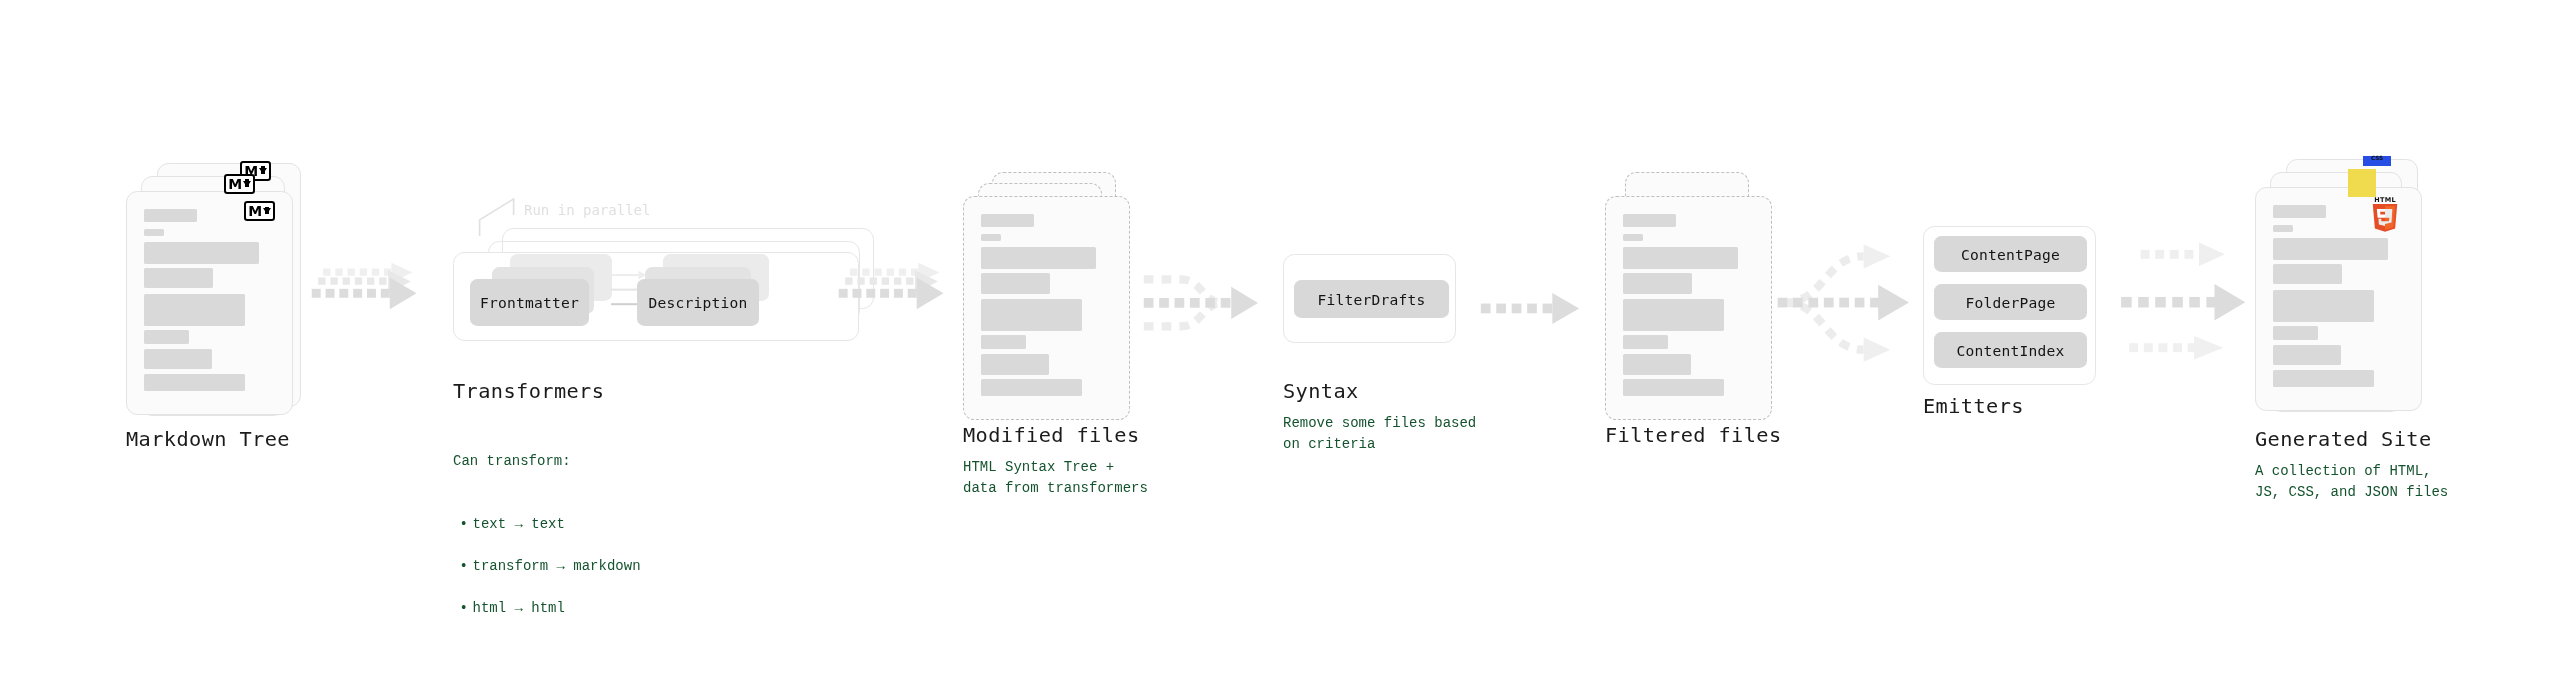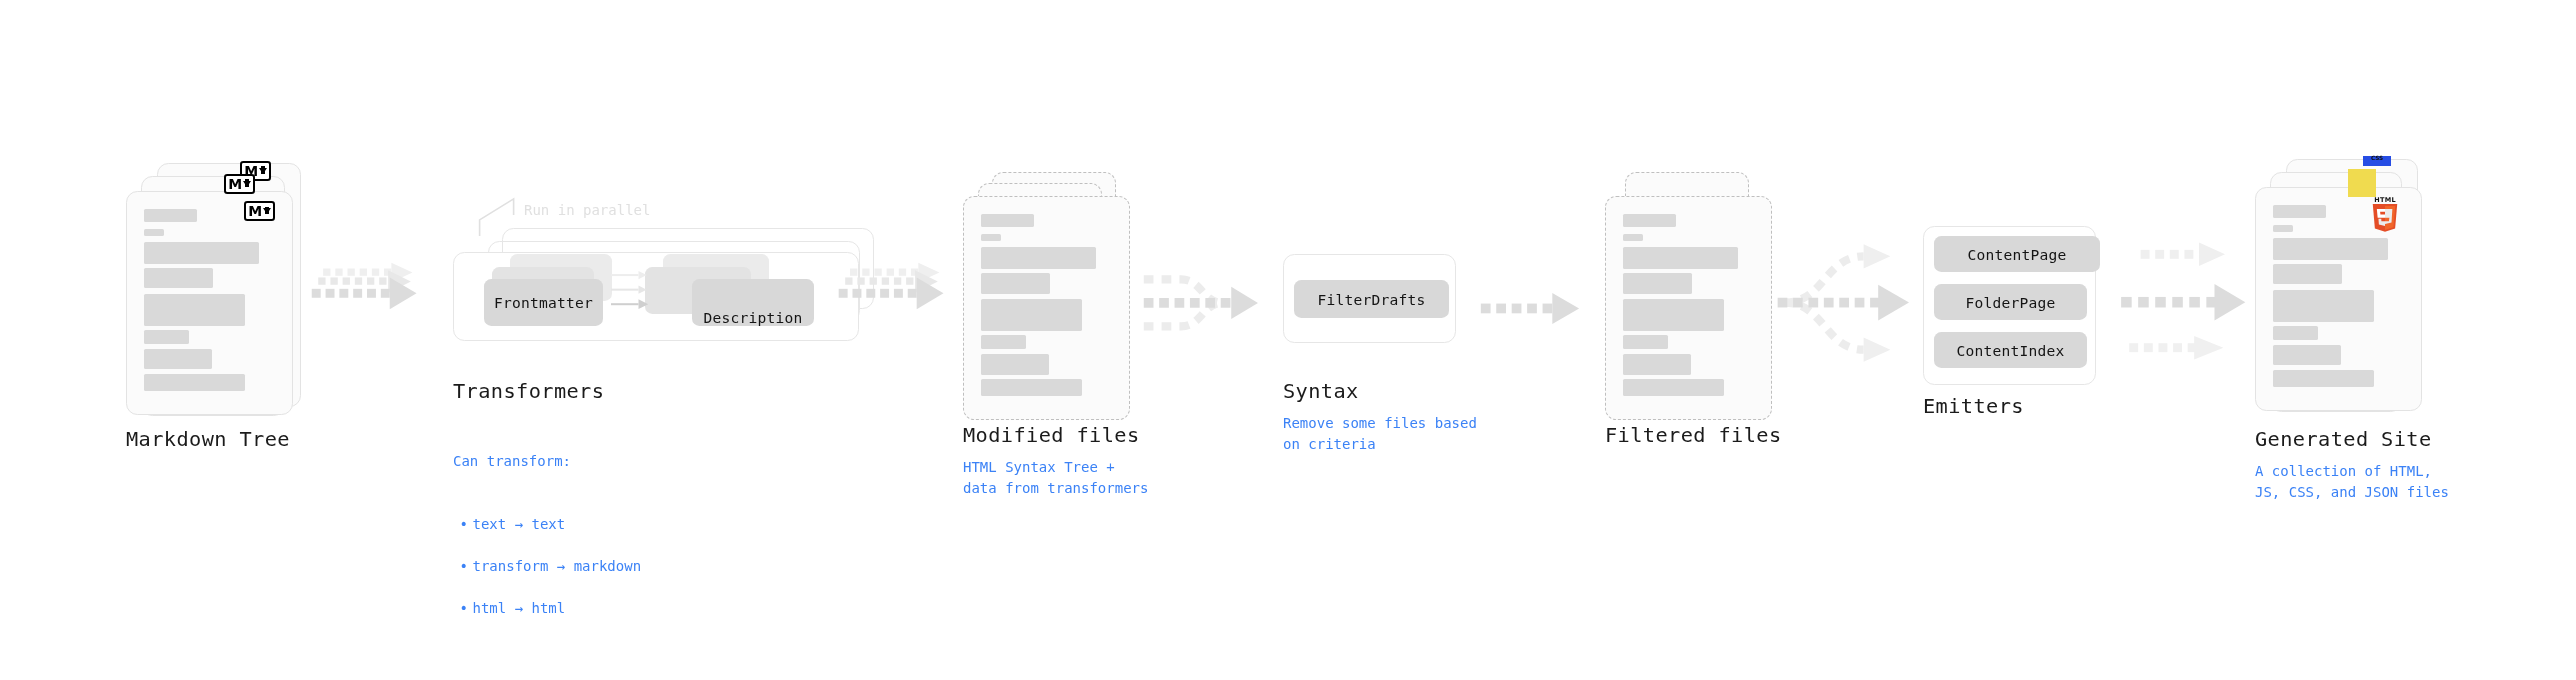--- a/index.html
+++ b/index.html
@@ -120,23 +120,24 @@
   .caption-title {
     position: absolute;
     font-size: 20.3px;
     color: #1b1b1b;
     letter-spacing: 0.4px;
     white-space: nowrap;
   }
   .caption-sub {
     position: absolute;
     font-size: 14px;
-    color: #3b82f6;
+    color: #14532d;
     line-height: 1.5;
     white-space: pre-line;
+    font-family: Liberation Mono, monospace;
   }
   .caption-sub .bullets {
     margin: 0;
     padding: 0;
     list-style: none;
   }
   .caption-sub .bullets li {
     white-space: nowrap;
   }
   .caption-sub .bullets li::before {
@@ -271,24 +272,24 @@
     <g stroke="#e6e6e6" stroke-width="2.5" fill="#e6e6e6">
       <line x1="0" y1="24" x2="34" y2="24"></line>
         <polygon points="34,19 44,24 34,29" stroke="none"></polygon>
     </g>
     <g stroke="#cfcfcf" stroke-width="2.5" fill="#cfcfcf">
       <line x1="0" y1="42" x2="34" y2="42"></line>
         <polygon points="34,36 46,42 34,48" stroke="none"></polygon>
     </g>
   </svg>
 
-  <div class="pill" style="left:470px; top:279px; width:119px; height:47px;margin-left:14px;">
+  <div class="pill" style="left:470px; top:279px; width:119px; height:47px;">
     <span>Frontmatter</span>
   </div>
-  <div class="pill" style="left:692px; top:279px; width:122px; height:47px;align-items:flex-end;">
+  <div class="pill" style="left:637px; top:279px; width:122px; height:47px;">
     <span>Description</span>
   </div>
 
   <div class="caption-title" style="left:453px; top:379px;">Transformers</div>
   <div class="caption-sub" style="left:453px; top:430px;">
     <div>Can transform:</div>
     <ul class="bullets">
       <li>text → text</li>
       <li>transform → markdown</li>
       <li>html → html</li>
@@ -406,21 +407,21 @@
       <rect x="40" y="76" width="12" height="12"></rect>
         <rect x="59" y="76" width="12" height="12"></rect>
       <rect x="78" y="76" width="12" height="12"></rect>
         <rect x="97" y="76" width="12" height="12"></rect>
       <rect x="116" y="76" width="12" height="12"></rect>
       <polygon points="126,60 164,82 126,104"></polygon>
     </g>
   </svg>
 
   <div class="shell" style="left:1923px; top:226px; width:173px; height:159px;"></div>
-  <div class="pill" style="left:1934px; top:236px; width:166px; height:36px;">
+  <div class="pill" style="left:1934px; top:236px; width:153px; height:36px;">
     <span>ContentPage</span>
   </div>
   <div class="pill" style="left:1934px; top:284px; width:153px; height:36px;">
     <span>FolderPage</span>
   </div>
   <div class="pill" style="left:1934px; top:332px; width:153px; height:36px;">
     <span>ContentIndex</span>
   </div>
   <div class="caption-title" style="left:1923px; top:394px;">Emitters</div>
 

